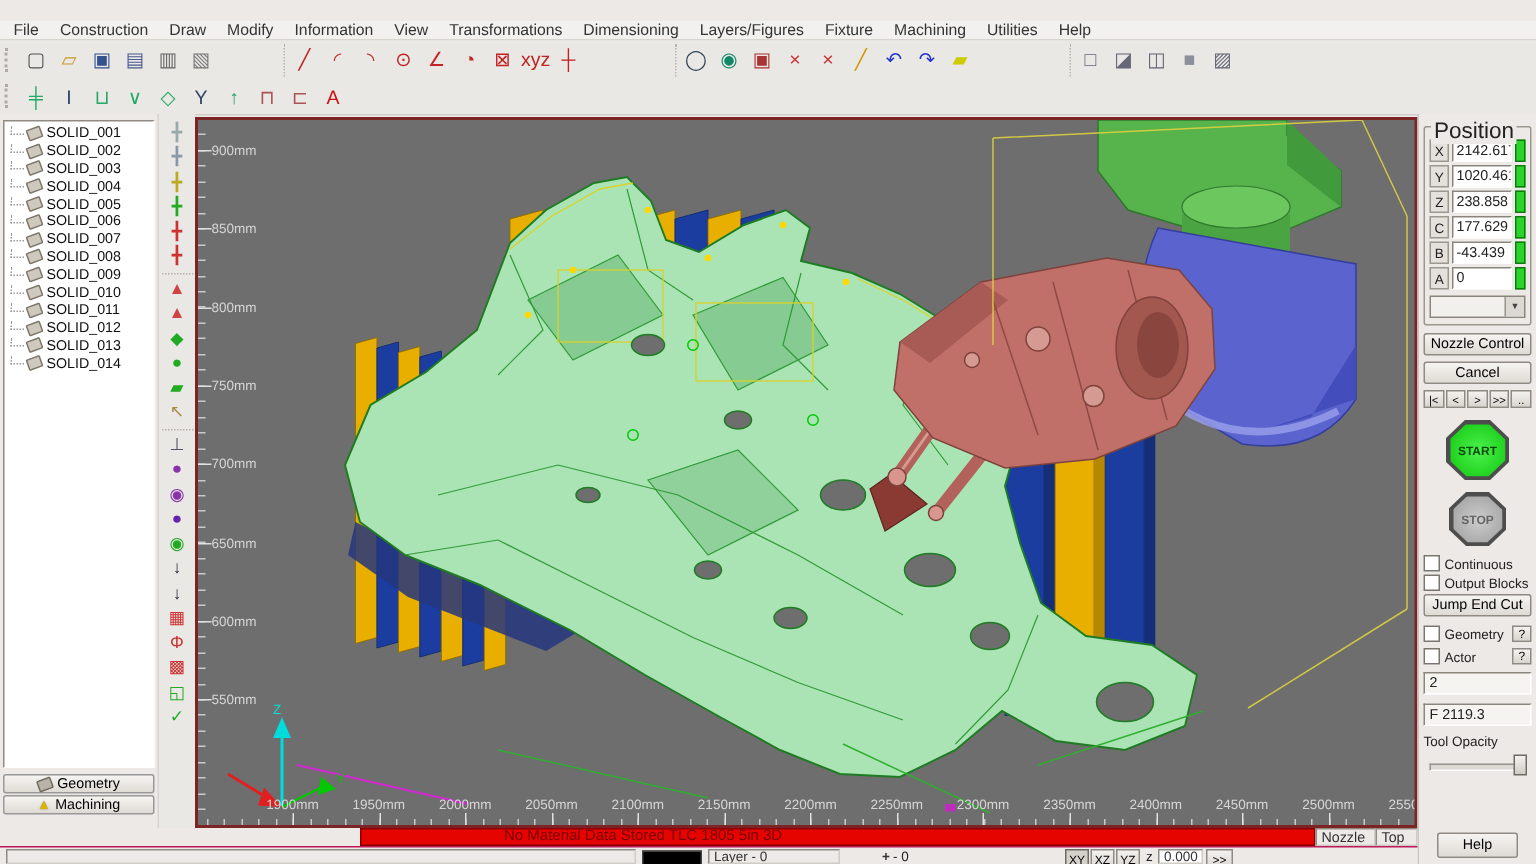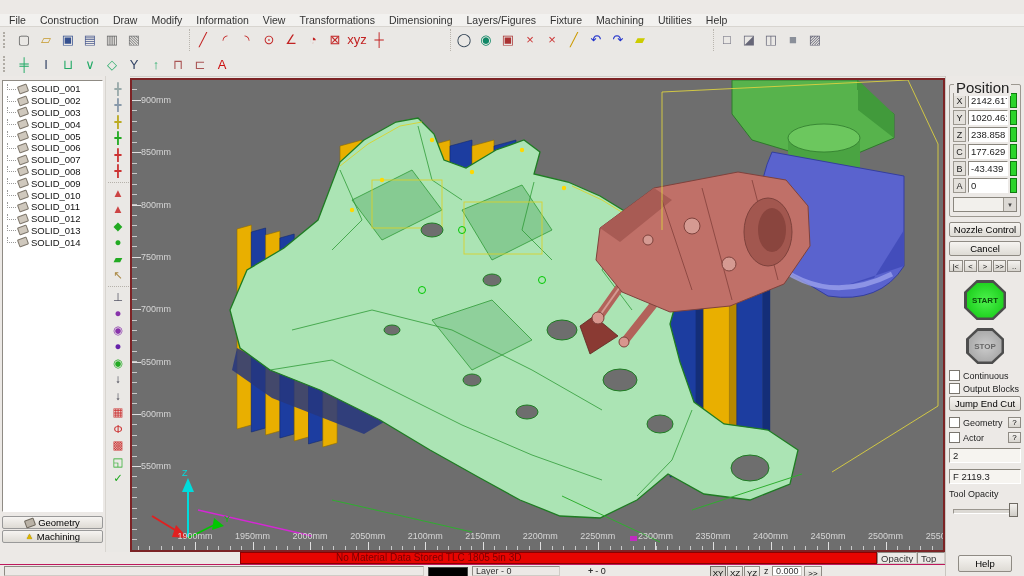--- a/index.html
+++ b/index.html
@@ -882,21 +882,21 @@
       <div class="track"></div>
       <div class="thumb" style="left:86%"></div>
     </div>
 
     <button class="btn help">Help</button>
   </div>
 
   <div id="warnbar">
     <span>No Material Data Stored TLC 1805 5in 3D</span>
   </div>
-  <div id="figcell" class="scell">Opacity</div>
+  <div id="figcell" class="scell">Nozzle</div>
   <div id="topcell" class="scell">Top</div>
 
   <div id="statusbar">
     <div class="scell msgcell"></div>
     <div class="swatch"></div>
     <div class="scell layercell">Layer - 0</div>
     <div class="tzcell">
       <span class="crossglyph">+</span>
       <span>- 0</span>
     </div>

